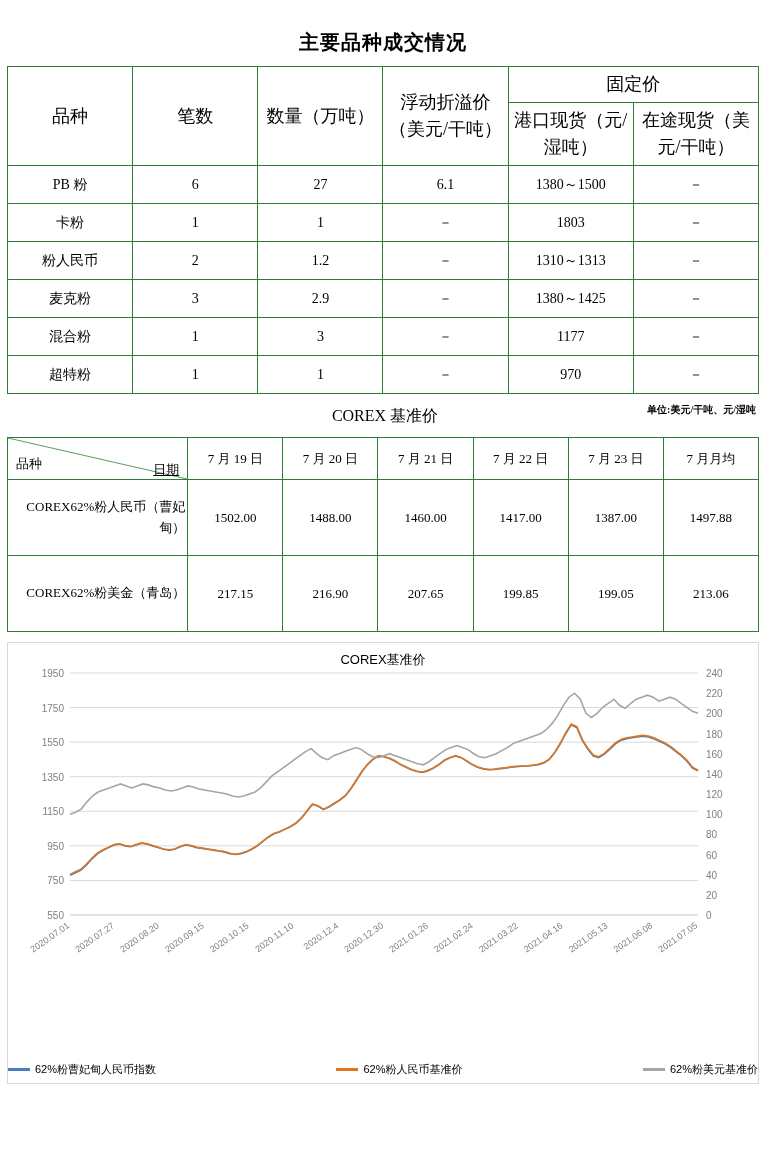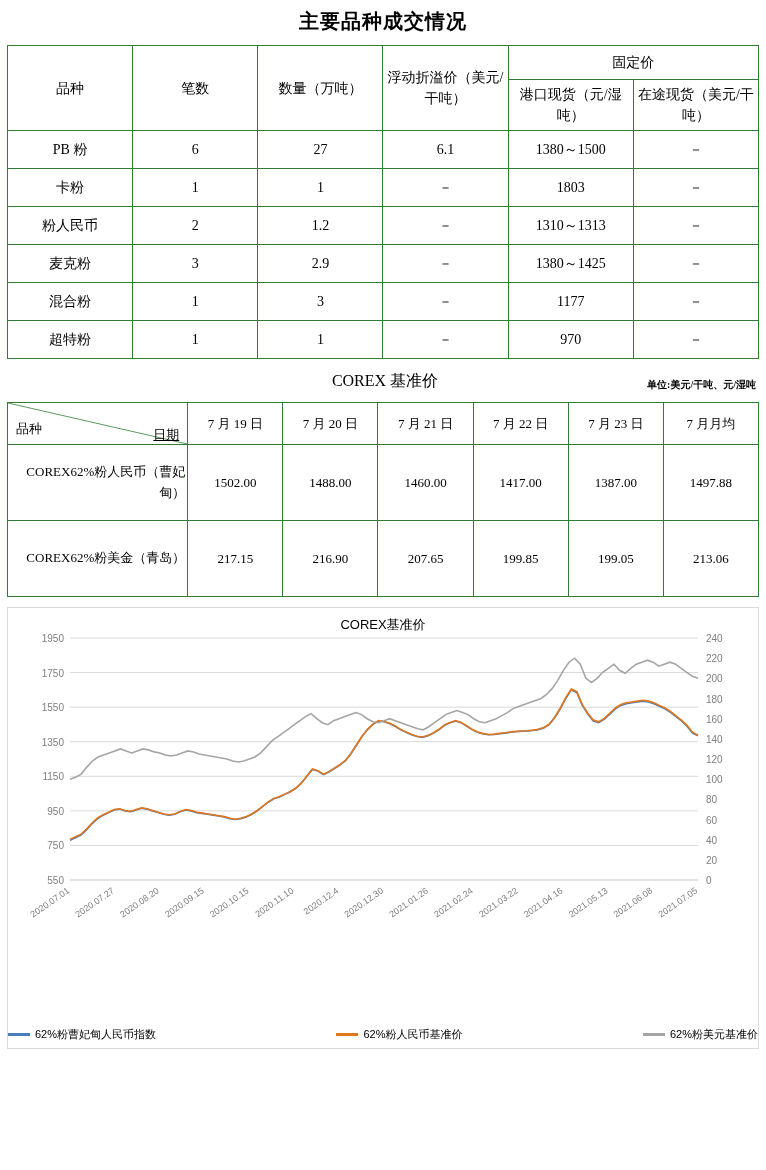--- a/index.html
+++ b/index.html
@@ -5,21 +5,21 @@
   * { box-sizing: border-box; }
   html, body { margin:0; padding:0; }
   body {
     width: 766px;
     min-height: 1170px;
     background: #ffffff;
     font-family: "Liberation Serif", serif;
     color: #000;
     position: relative;
   }
-  .page { width: 766px; position: relative; }
+  .page { width: 766px; position: relative; margin-top: 21px; }
 
   .title-main {
     text-align: center;
     font-size: 20px;
     font-weight: bold;
     padding: 8px 0 10px 0;
     letter-spacing: 1px;
   }
 
   table.grid {
@@ -33,33 +33,33 @@
     text-align: center;
     vertical-align: middle;
     font-size: 14px;
     font-weight: normal;
     padding: 4px 2px;
     line-height: 1.5;
   }
 
   
   #deal-table td, #deal-table th { height: 34px; }
-  #deal-table .hdr { font-size: 14px; }
+  #deal-table .hdr { font-size: 18px; }
   #deal-table .rowcell { height: 38px; }
 
   .title-sub {
     text-align: center;
     font-size: 16px;
     padding: 12px 0 2px 4px;
     position: relative;
   }
   .unit-note {
     position: absolute;
     right: 10px;
-    bottom: 2px;
+    bottom: 12px;
     font-size: 10px;
     font-weight: bold;
   }
 
   
   #corex-table { margin-top: 8px; }
   #corex-table td { height: 42px; font-size: 13px; }
   #corex-table td.name { text-align: right; line-height: 1.6; }
   .diag-cell {
     position: relative;

